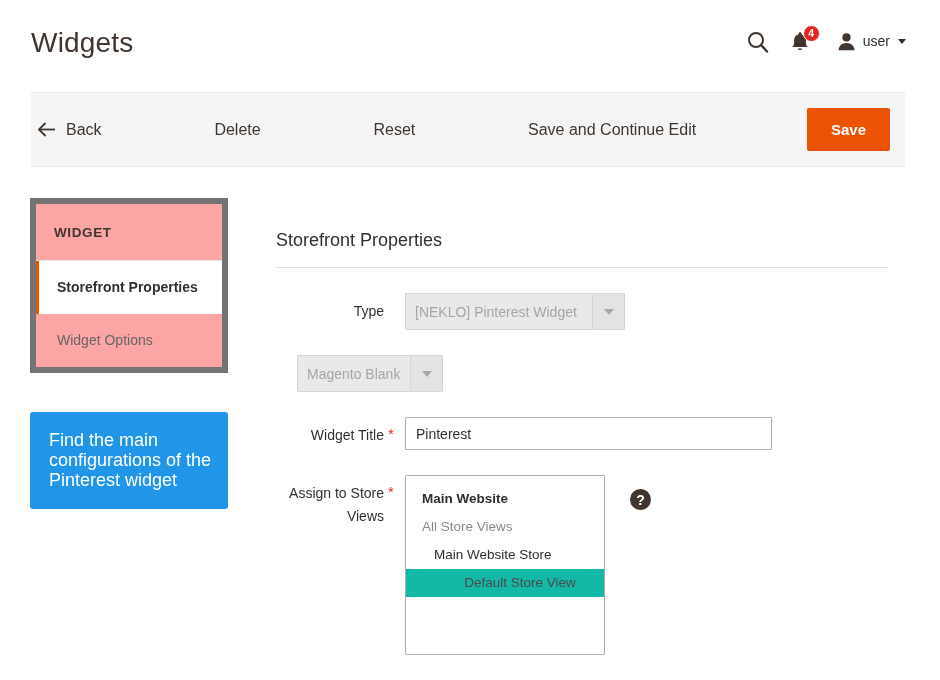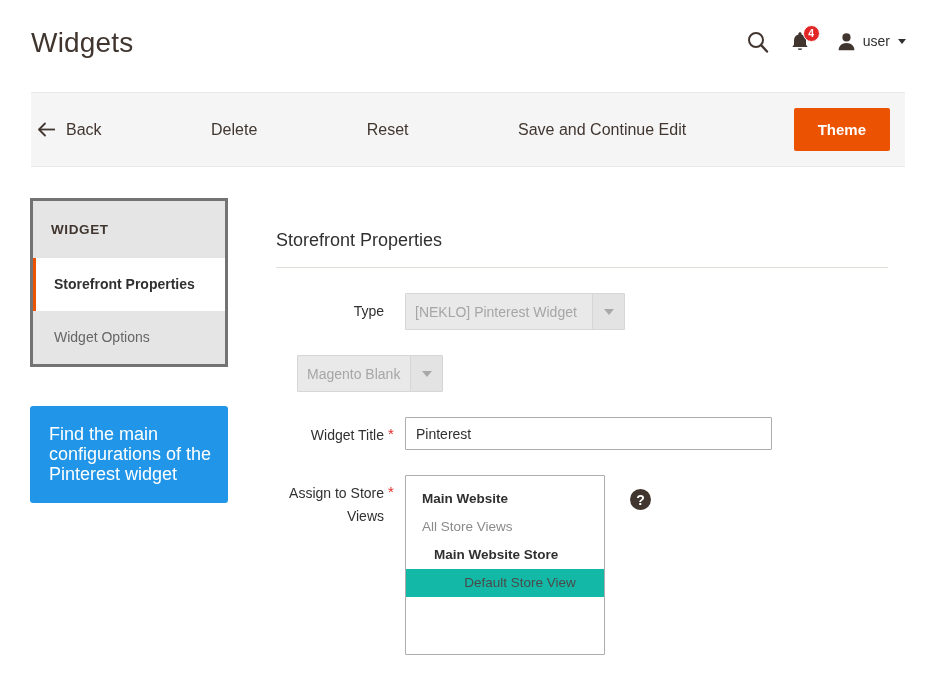--- a/index.html
+++ b/index.html
@@ -136,22 +136,22 @@
   }
 
   
   .side-col {
     position: absolute;
     left: 30px;
     top: 31px;
     width: 198px;
   }
   .side-nav {
-    background: #e5e5e5;
-    border: 3px solid #737373;
+    background: #fca5a5;
+    border: 6px solid #737373;
   }
   .side-head {
     padding: 21px 18px 20px 18px;
     font-size: 13.5px;
     font-weight: 700;
     letter-spacing: 0.6px;
     color: #41362f;
     border-bottom: 1px solid #e3e3e3;
   }
   .side-item {
@@ -289,21 +289,21 @@
   .ms-opt {
     font-size: 13.5px;
     line-height: 16px;
     padding: 6px 8px 6px 16px;
     color: #303030;
     cursor: pointer;
     white-space: nowrap;
   }
   .ms-opt.muted { color: #8a8a8a; }
   .ms-opt.grp { font-weight: 700; }
-  .ms-opt.grp2 { font-weight: 700; padding-left: 28px; }
+  .ms-opt.grp2 { font-weight: 400; padding-left: 28px; }
   .ms-opt.leaf { padding-left: 38px; color: #555555; }
   .ms-opt.selected { background: #14b8a6; color: #4a4a4a; text-align: center; }
 
   .help-icon {
     width: 21px; height: 21px;
     border-radius: 50%;
     background: #41362f;
     color: #ffffff;
     font-size: 14px;
     font-weight: 700;
@@ -356,21 +356,21 @@
     <svg class="back-arrow" width="19" height="15" viewBox="0 0 19 15" aria-hidden="true">
       <line x1="2" y1="7.5" x2="18" y2="7.5" stroke="#41362f" stroke-width="1.8"></line>
       <polyline points="8,1.5 2,7.5 8,13.5" fill="none" stroke="#41362f" stroke-width="1.8" stroke-linecap="round" stroke-linejoin="round"></polyline>
     </svg>
     <span>Back</span>
   </button>
 
   <button class="tb-btn">Delete</button>
   <button class="tb-btn">Reset</button>
   <button class="tb-btn">Save and Continue Edit</button>
-  <button class="tb-save">Theme</button>
+  <button class="tb-save">Save</button>
 </div>
 
 <div class="body-wrap">
 
   <div class="side-col">
     <div class="side-nav">
       <div class="side-head">WIDGET</div>
       <div class="side-item active">
         <span>Storefront Properties</span>
       </div>

